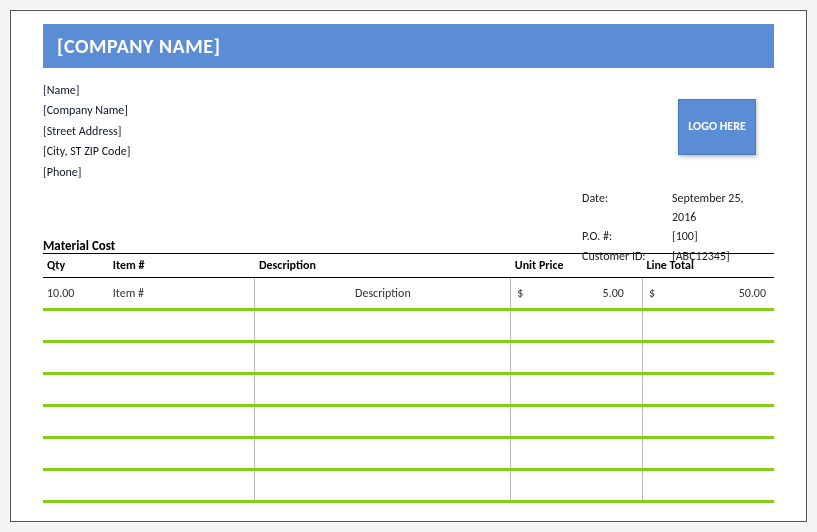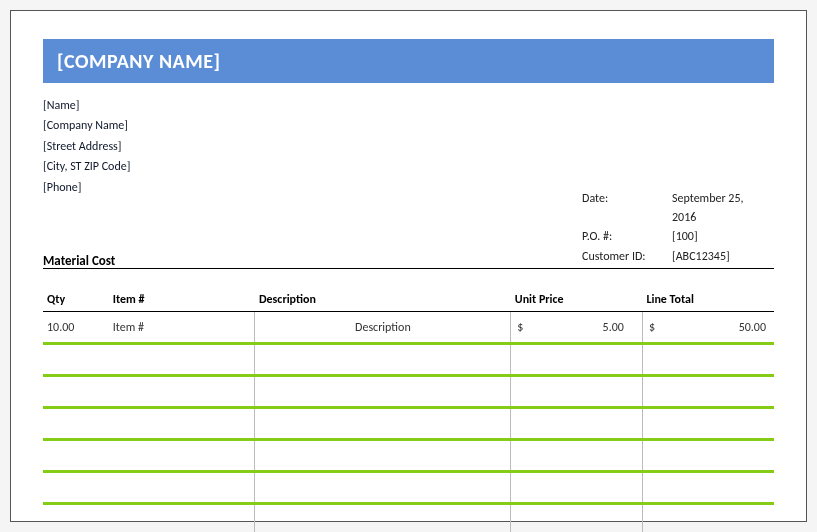--- a/index.html
+++ b/index.html
@@ -8,21 +8,21 @@
       background: #f5f5f5;
       display: flex;
       justify-content: center;
       padding: 10px;
     }
     .page {
       width: 797px;
       height: 512px;
       background: #fff;
       border: 1px solid #555;
-      padding: 28px 32px;
+      padding: 13px 32px;
       position: relative;
     }
     .header-bar {
       background: #5b8cd6;
       color: #fff;
       display: flex;
       justify-content: space-between;
       align-items: center;
       padding: 10px 14px;
       margin-bottom: 12px;
@@ -68,21 +68,21 @@
       font-size: 12px;
       color: #222;
     }
     .meta-row { display: flex; line-height: 1.6; }
     .meta-label { width: 90px; }
     .meta-value { width: 90px; }
     .section-title {
       font-size: 13px;
       font-weight: bold;
       margin-top: 56px;
-      margin-bottom: 19px;
+      margin-bottom: 0;
       border-bottom: 1px solid #000;
       padding-bottom: 0;
     }
     table.material {
       width: 100%;
       border-collapse: collapse;
       font-size: 12px;
     }
     table.material th {
       text-align: left;
@@ -120,20 +120,23 @@
   </div>
 
   <div class="billto-block">
     <div>[Name]</div>
     <div>[Company Name]</div>
     <div>[Street Address]</div>
     <div>[City, ST  ZIP Code]</div>
     <div>[Phone]</div>
   </div>
 
+  <div class="logo-box">
+    <span>LOGO HERE</span>
+  </div>
 
   <div class="meta-block">
     <div class="meta-row">
       <span class="meta-label">Date:</span>
       <span class="meta-value">September 25, 2016</span>
     </div>
     <div class="meta-row">
       <span class="meta-label">P.O. #:</span>
       <span class="meta-value">[100]</span>
     </div>

